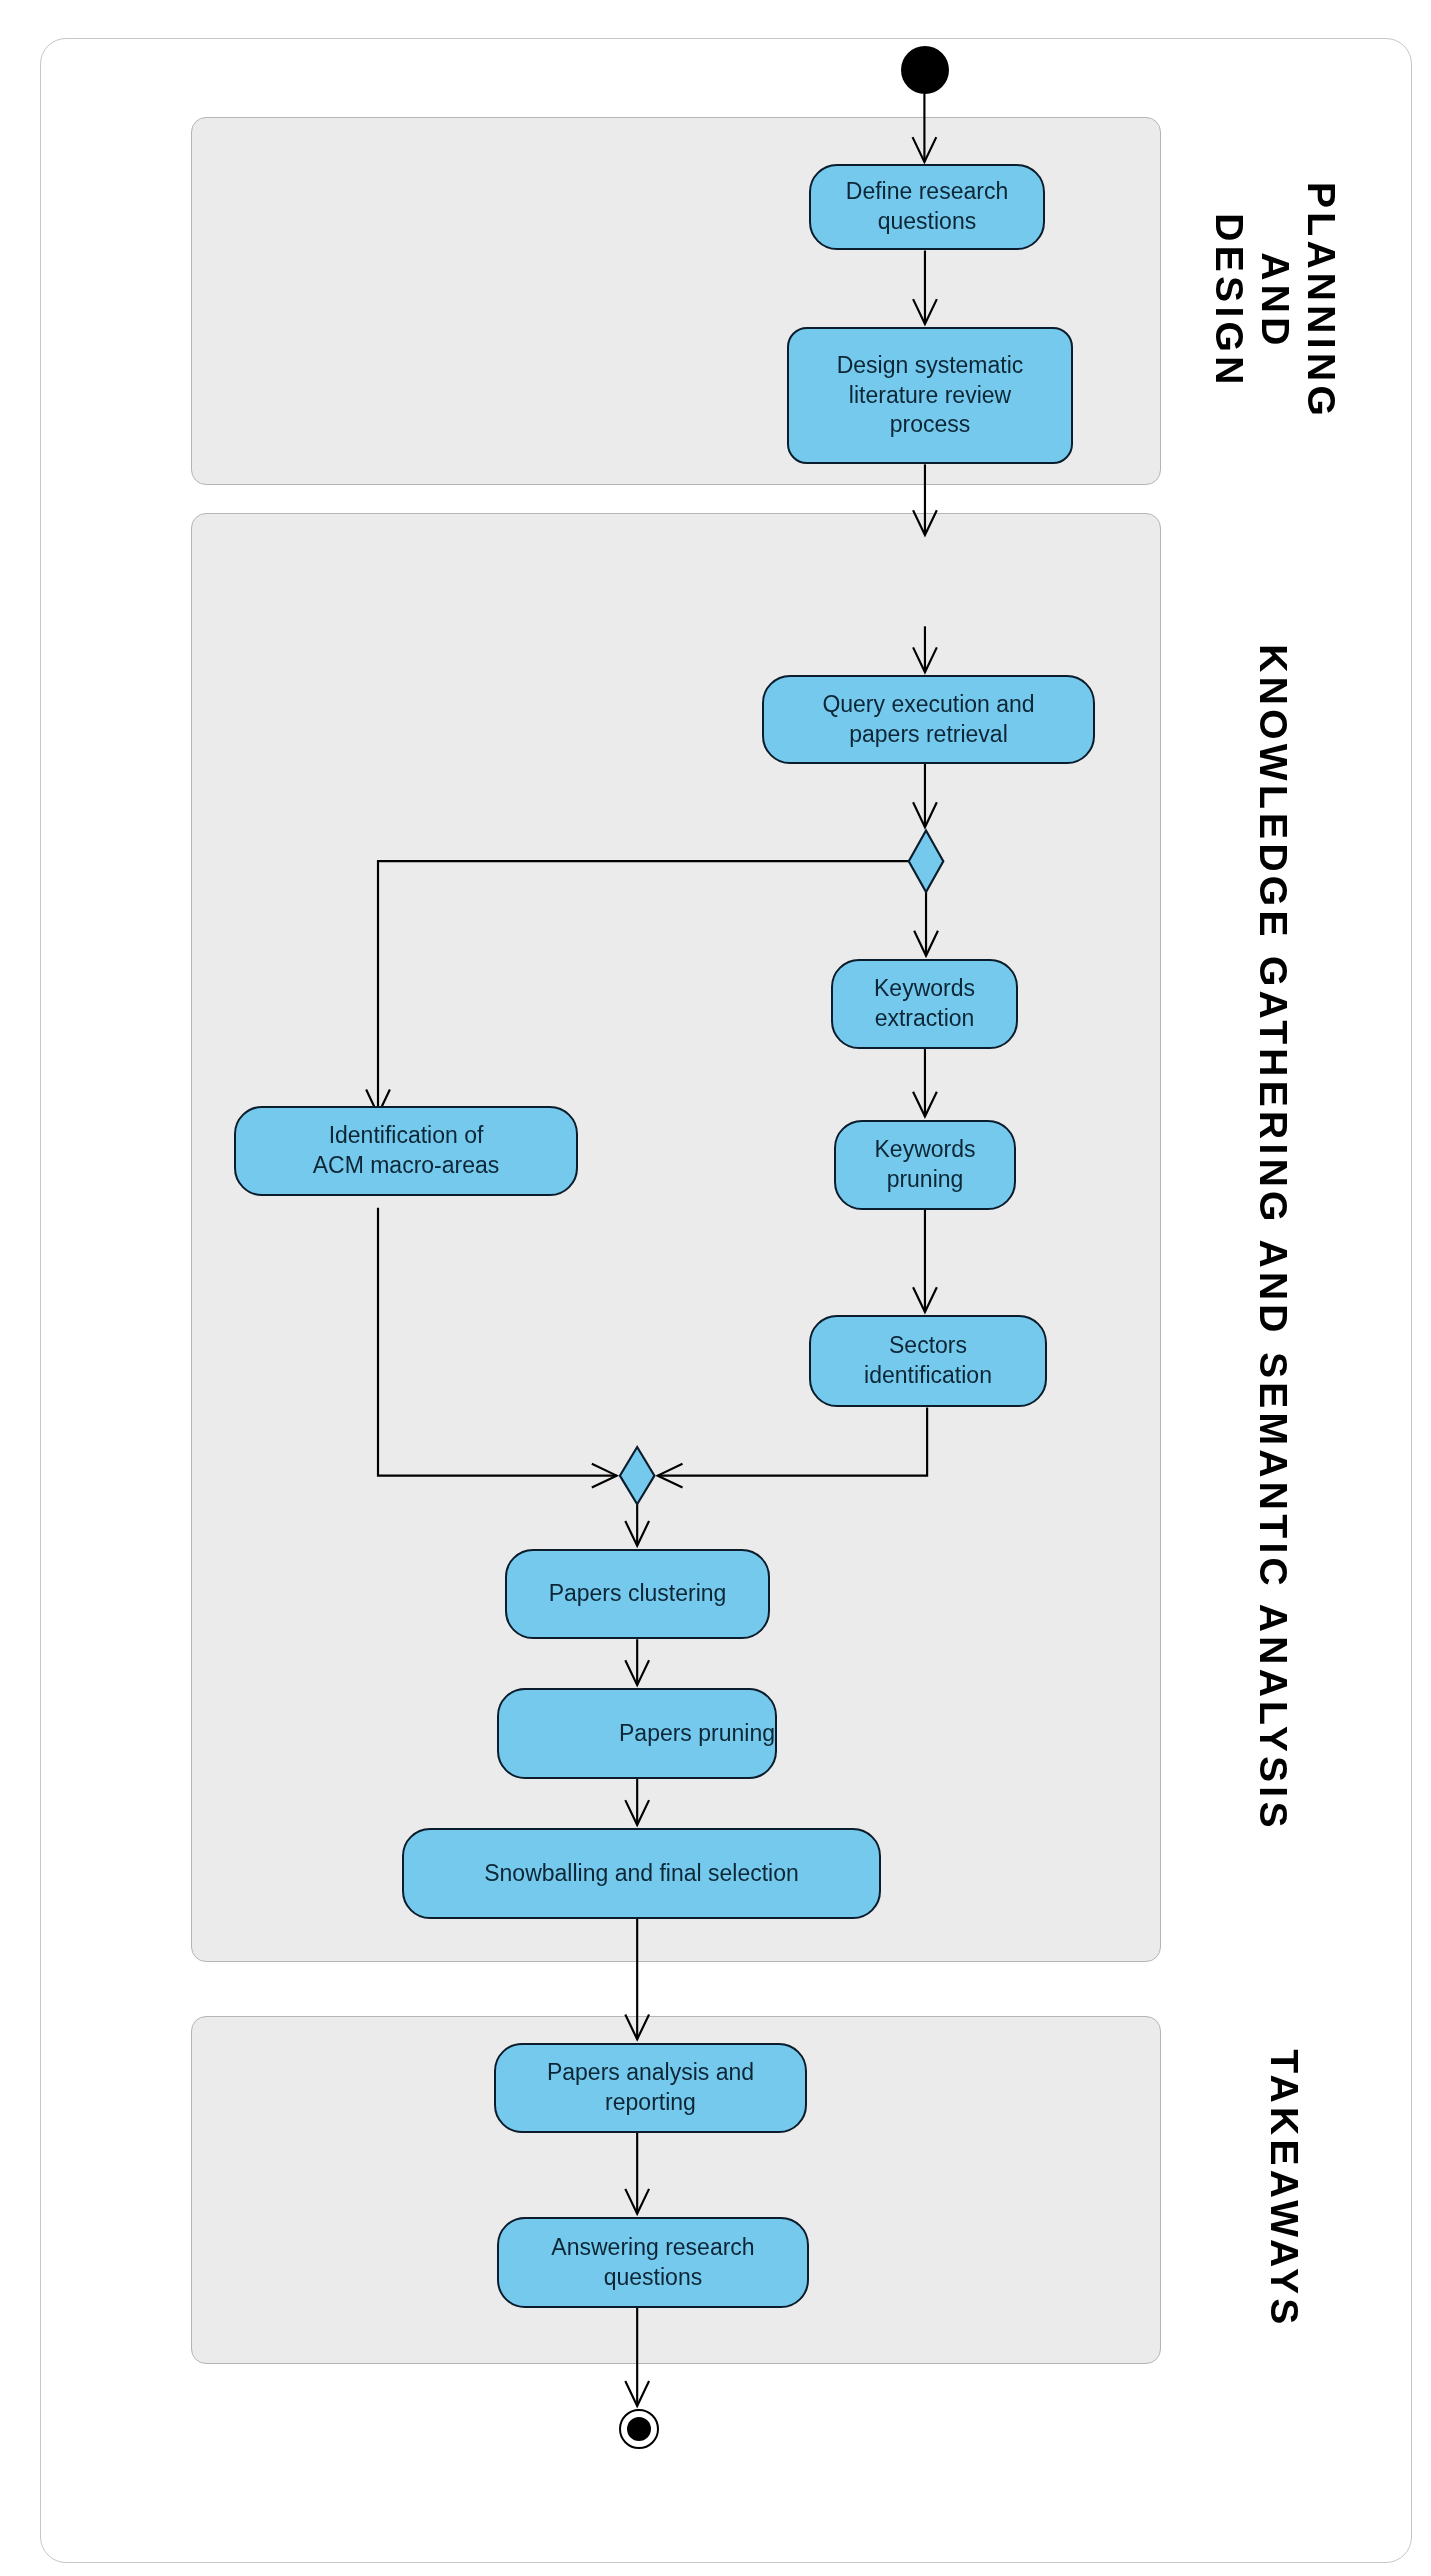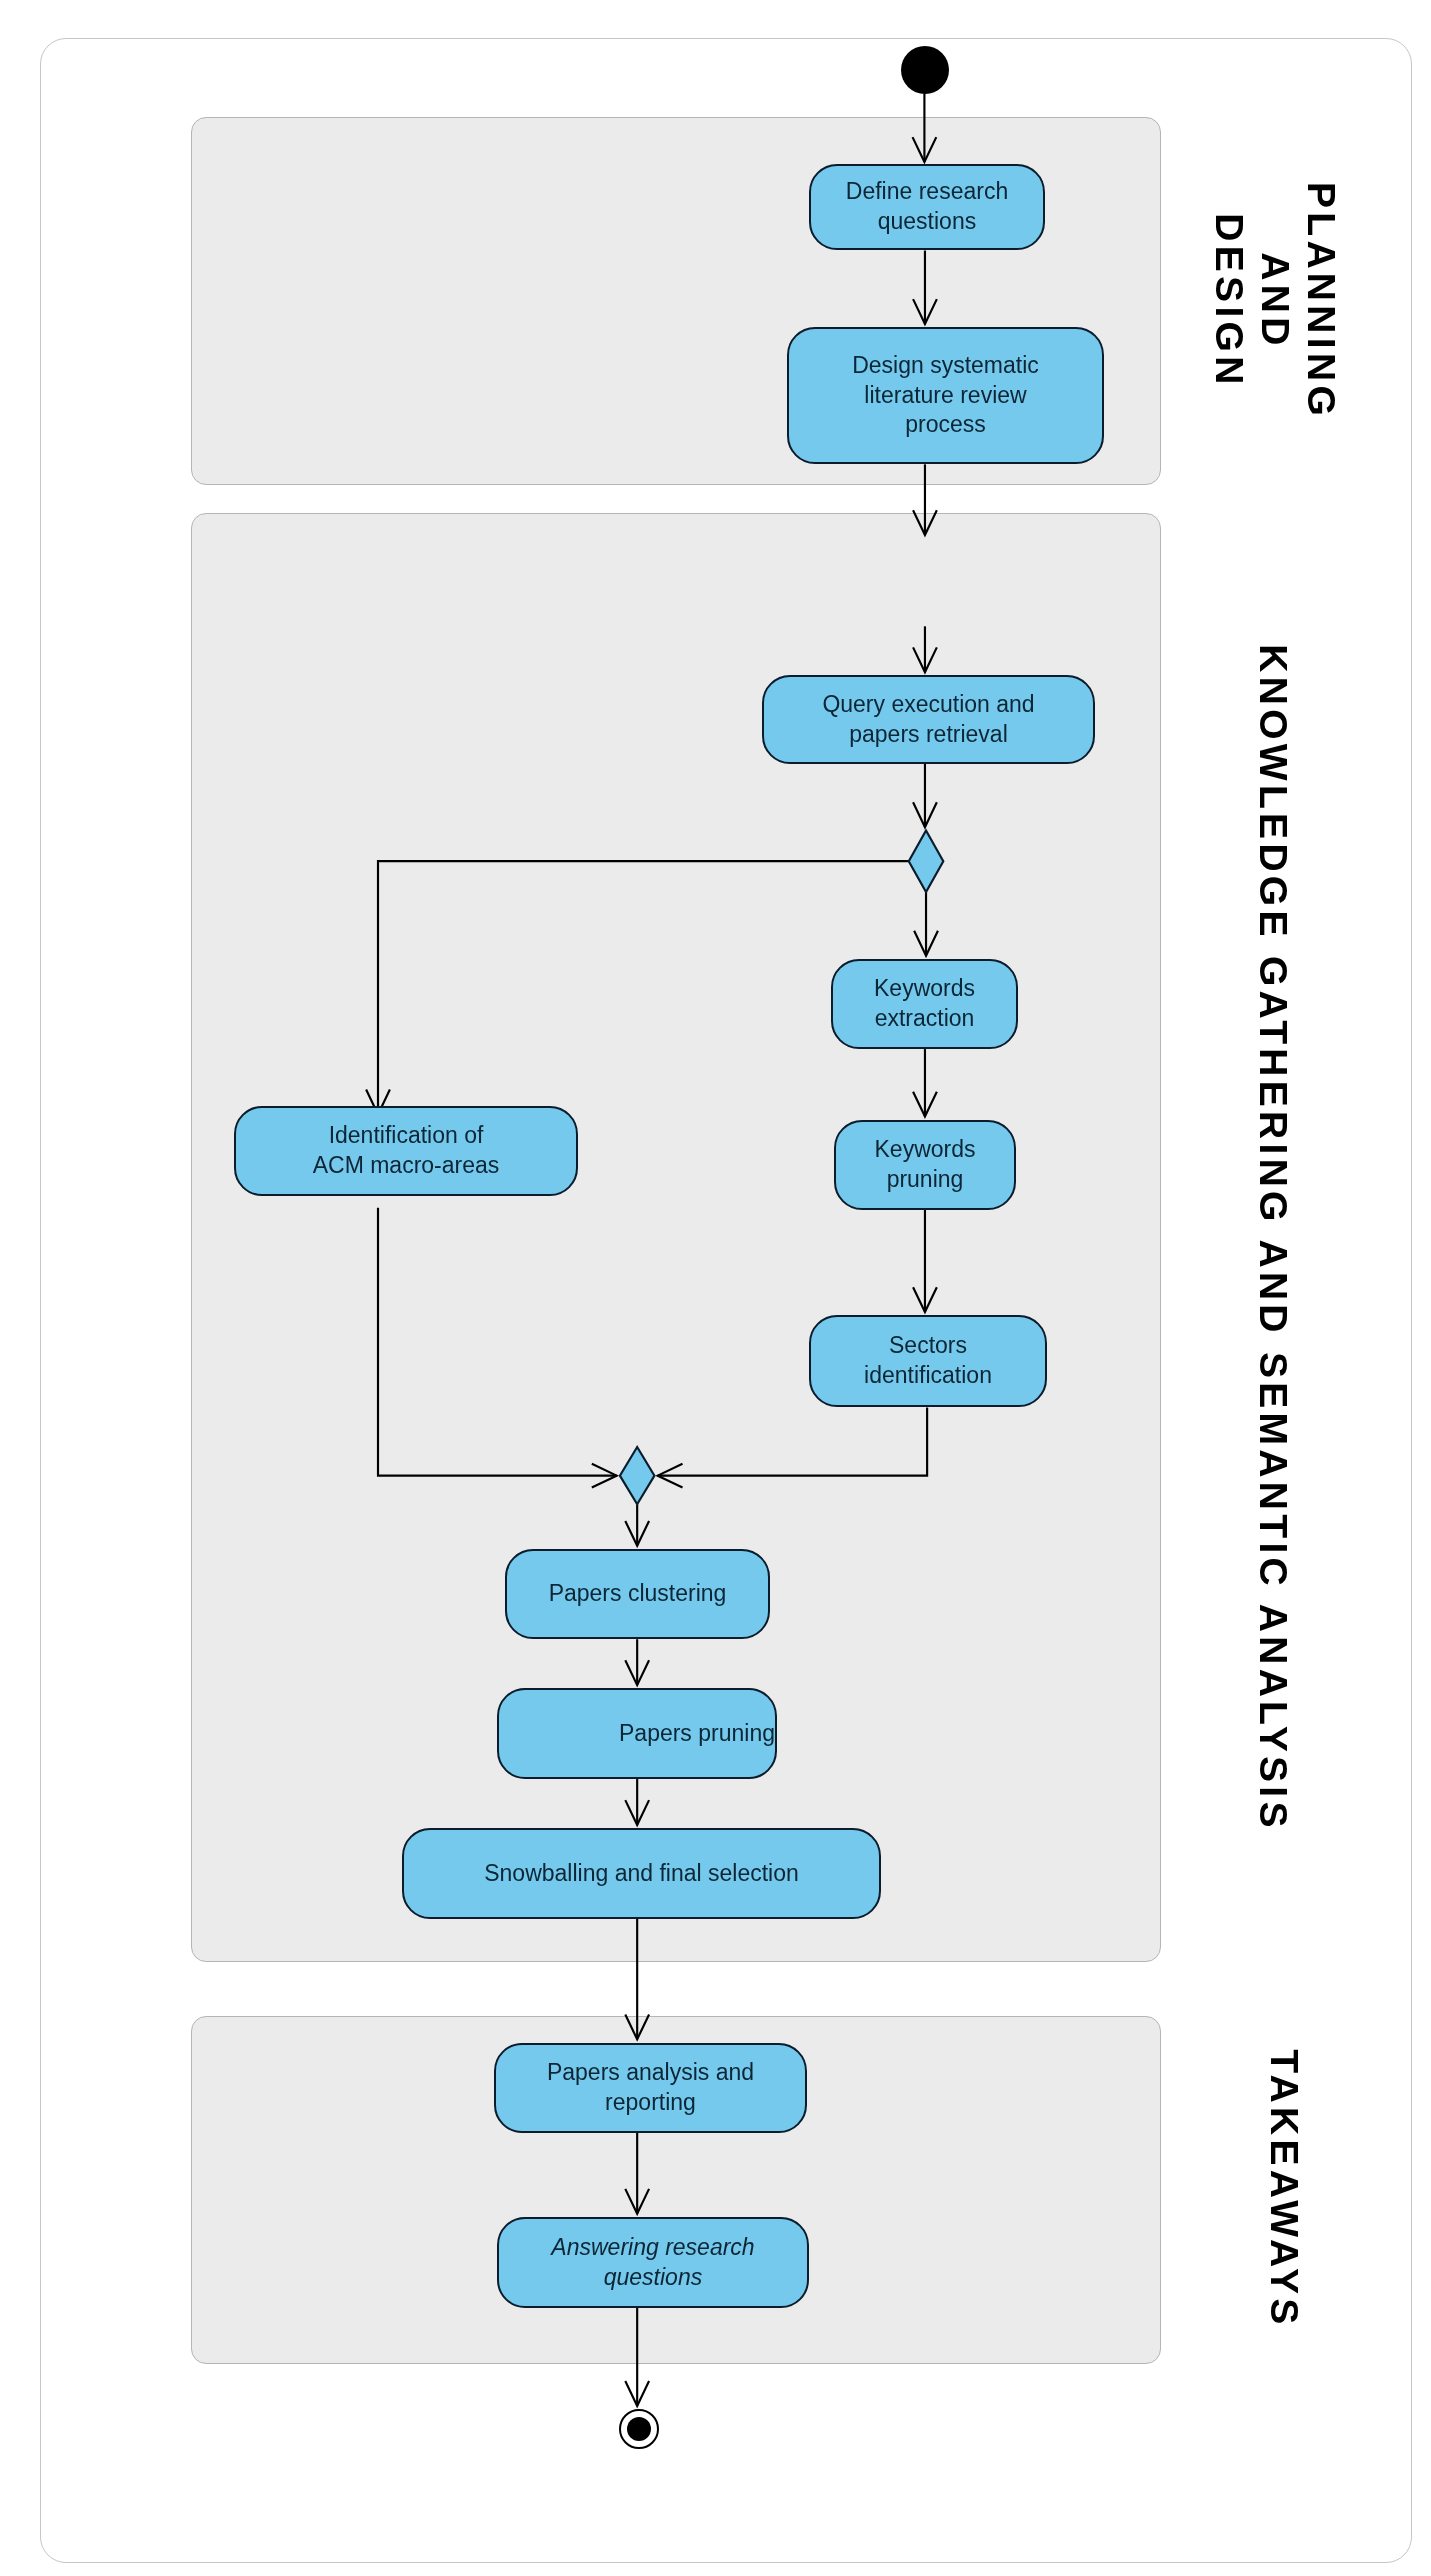--- a/index.html
+++ b/index.html
@@ -28,32 +28,32 @@
   .diamond{fill:var(--node-fill,#74c9ec);stroke:var(--node-border,#0b1c2c);stroke-width:4;}
 
   .node{position:absolute;background:var(--node-fill,#74c9ec);
     border:2.2px solid var(--node-border,#0b1c2c);border-radius:28px;
     display:flex;align-items:center;justify-content:center;text-align:center;
     color:var(--node-text,#0c2636);font-size:23px;line-height:1.3;
     box-sizing:border-box;z-index:3;}
   .node .node-label{white-space:pre-line;}
 
   #node-define{left:809px;top:164px;width:236px;height:86px;}
-  #node-design{left:787px;top:327px;width:317px;height:137px;}
+  #node-design{left:787px;top:327px;width:286px;height:137px;border-radius:20px;}
   #node-scopus{left:811px;top:538px;width:232px;height:88px;}
   #node-query_execution{left:762px;top:675px;width:333px;height:89px;}
   #node-keywords_extraction{left:831px;top:959px;width:187px;height:90px;}
   #node-acm_identification{left:234px;top:1106px;width:344px;height:90px;}
   #node-keywords_pruning{left:834px;top:1120px;width:182px;height:90px;}
   #node-sectors_identification{left:809px;top:1315px;width:238px;height:92px;}
   #node-papers_clustering{left:505px;top:1549px;width:265px;height:90px;}
   #node-papers_pruning{left:497px;top:1688px;width:280px;height:91px;justify-content:flex-end;}
   #node-snowballing{left:402px;top:1828px;width:479px;height:91px;}
   #node-papers_analysis{left:494px;top:2043px;width:313px;height:90px;}
-  #node-answering{left:497px;top:2217px;width:312px;height:91px;font-style:italic;}
+  #node-answering{left:497px;top:2217px;width:312px;height:91px;}
 
   .initial-node{position:absolute;left:901px;top:46px;width:48px;height:48px;
     background:#000;border-radius:50%;z-index:3;}
   .final-node{position:absolute;left:619px;top:2409px;width:40px;height:40px;
     border:2.7px solid #000;border-radius:50%;background:#fff;box-sizing:border-box;
     display:flex;align-items:center;justify-content:center;z-index:3;}
   .final-node .final-dot{width:24px;height:24px;background:#000;border-radius:50%;}
 </style>
 </head>
 <body>

